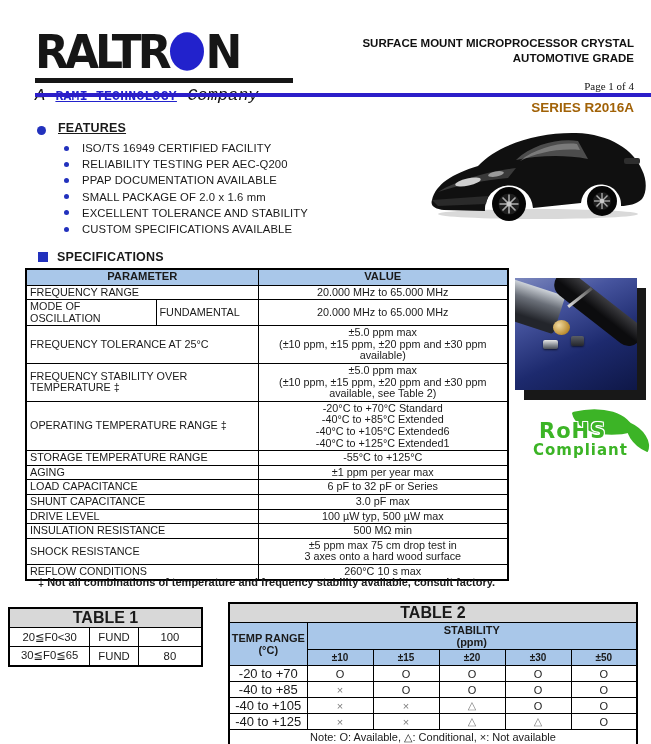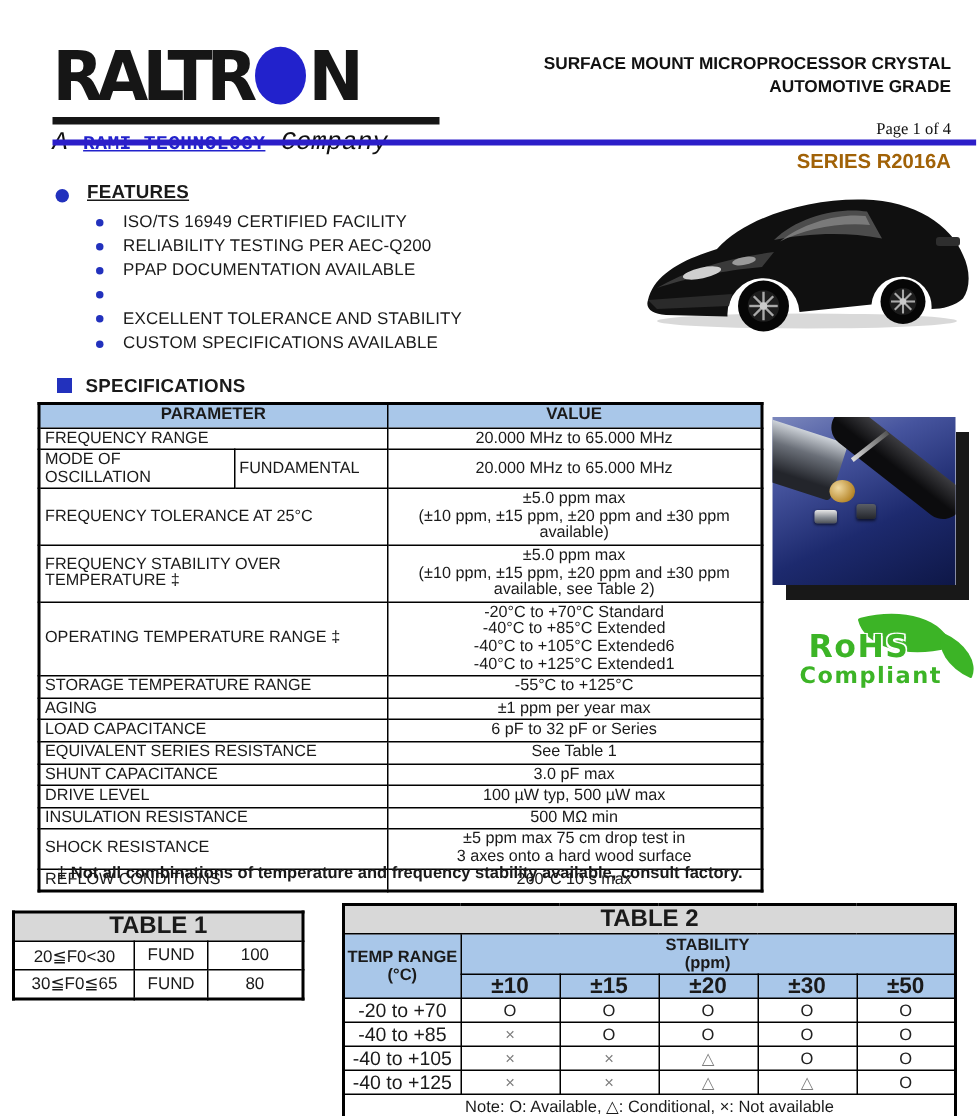--- a/index.html
+++ b/index.html
@@ -103,21 +103,21 @@
   .t1 td, .t1 th { border:1px solid #000; text-align:center; }
   .t-title { background:#d8d8d8; font-weight:bold; font-size:16px; height:18px; }
   .t-head { background:#a9c7e9; font-weight:bold; font-size:11px; line-height:12px; white-space:pre-line; }
   .t1 .t-head { height:34px; }
   .t1 td.data { font-size:11.3px; height:19px; background:#fff; }
 
   .t2 { position:absolute; left:228px; top:602px; width:410px; border:2px solid #000; table-layout:fixed; }
   .t2 td, .t2 th { border:1px solid #000; text-align:center; }
   .t2 .t-head.range { width:78px; }
   .t2 .group { height:27px; }
-  .t2 .ppm { height:16px; font-size:15px; }
+  .t2 .ppm { height:16px; font-size:10px; }
   .t2 td.data { font-size:11px; height:14.5px; background:#fff; padding:0; }
   .t2 td.range-cell { font-size:13px; background:#fff; }
   .sym-x, .sym-t { color:#7d7d7d; }
   .sym-o { color:#222; }
   .t2 .note-cell { font-size:11px; height:17px; background:#fff; font-weight:normal; }
 </style>
 </head>
 <body>
 
 <div id="canvas">
@@ -149,20 +149,21 @@
         <div class="feat-item">
           <span class="feat-dot"></span>
           <span class="feat-text">RELIABILITY TESTING PER AEC-Q200</span>
         </div>
         <div class="feat-item">
           <span class="feat-dot"></span>
           <span class="feat-text">PPAP DOCUMENTATION AVAILABLE</span>
         </div>
         <div class="feat-item">
           <span class="feat-dot"></span>
+          <span class="feat-text">SMALL PACKAGE OF 2.0 x 1.6 mm</span>
         </div>
         <div class="feat-item">
           <span class="feat-dot"></span>
           <span class="feat-text">EXCELLENT TOLERANCE AND STABILITY</span>
         </div>
         <div class="feat-item">
           <span class="feat-dot"></span>
           <span class="feat-text">CUSTOM SPECIFICATIONS AVAILABLE</span>
         </div>
       </div>
@@ -252,24 +253,20 @@
         </tr>
         <tr>
           <td class="sp-p" colspan="2">AGING</td>
           <td class="sp-v">±1 ppm per year max</td>
         </tr>
         <tr>
           <td class="sp-p" colspan="2">LOAD CAPACITANCE</td>
           <td class="sp-v">6 pF to 32 pF or Series</td>
         </tr>
         <tr>
-          <td class="sp-p" colspan="2">EQUIVALENT SERIES RESISTANCE</td>
-          <td class="sp-v">See Table 1</td>
-        </tr>
-        <tr>
           <td class="sp-p" colspan="2">SHUNT CAPACITANCE</td>
           <td class="sp-v">3.0 pF max</td>
         </tr>
         <tr>
           <td class="sp-p" colspan="2">DRIVE LEVEL</td>
           <td class="sp-v">100 µW typ, 500 µW max</td>
         </tr>
         <tr>
           <td class="sp-p" colspan="2">INSULATION RESISTANCE</td>
           <td class="sp-v">500 MΩ min</td>

